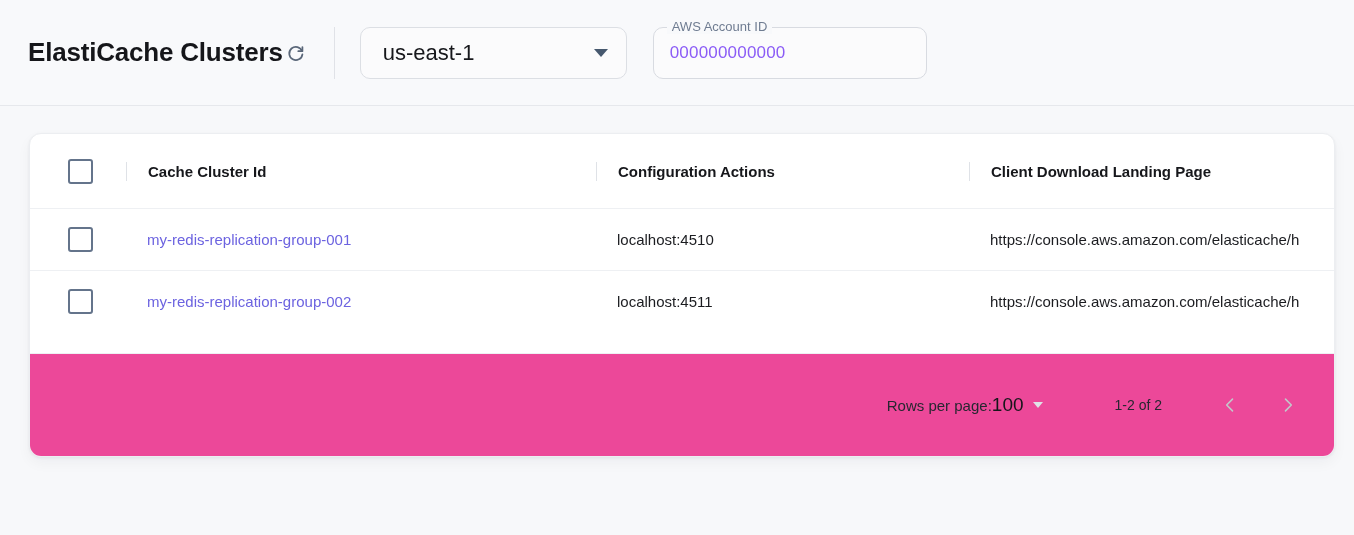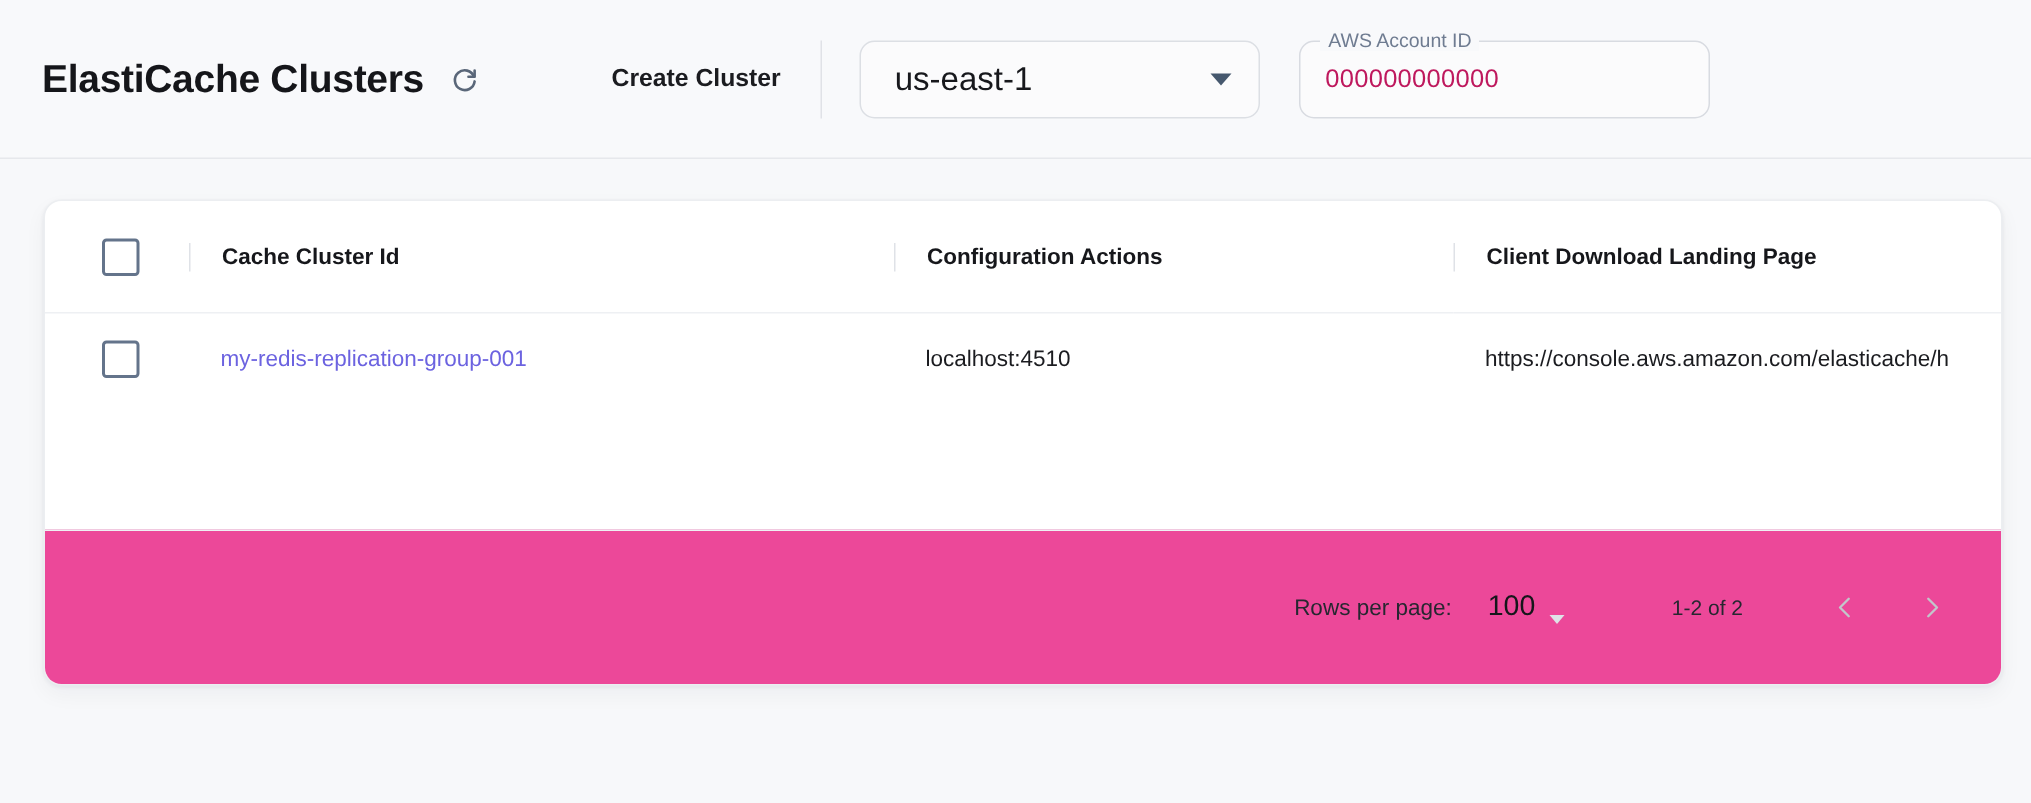--- a/index.html
+++ b/index.html
@@ -24,21 +24,20 @@
     background: #f8f9fb;
     border-bottom: 1px solid #e6e8ec;
     display: flex;
     align-items: center;
     padding: 0 20px 0 28px;
   }
 
   .title-group {
     display: flex;
     align-items: center;
-    gap: 14px;
     flex: 0 0 auto;
   }
 
   .page-title {
     font-size: 26px;
     font-weight: 700;
     letter-spacing: -0.2px;
     color: #15161a;
     white-space: nowrap;
   }
@@ -142,21 +141,21 @@
     top: -9px;
     left: 13px;
     padding: 0 5px;
     background: #f8f9fb;
     font-size: 13px;
     color: #6f7c91;
     white-space: nowrap;
   }
   .account-value {
     font-size: 17px;
-    color: #be185d;
+    color: #8b5cf6;
     letter-spacing: 0.2px;
     white-space: nowrap;
   }
 
   
   .card {
     position: absolute;
     left: 29px;
     top: 133px;
     width: 1306px;
@@ -254,23 +253,23 @@
     padding-right: 24px;
     border-top: 1px solid #eef0f3;
     background: #ec4899;
   }
   .pager-label {
     font-size: 15px;
     color: #262730;
   }
   .rows-select {
     display: flex;
-    align-items: flex-end;
+    align-items: center;
     gap: 9px;
-    margin-left: 24px;
+    margin-left: 0;
     cursor: pointer;
   }
   .rows-value {
     font-size: 19px;
     color: #15161a;
   }
   .caret-sm {
     width: 0; height: 0;
     border-left: 5px solid transparent;
     border-right: 5px solid transparent;
@@ -305,21 +304,20 @@
   <div class="title-group">
     <span class="page-title">ElastiCache Clusters</span>
     <button class="refresh-btn" aria-label="Refresh">
       <svg width="22" height="22" viewBox="0 0 24 24" fill="none" stroke="currentColor" stroke-width="1.9" stroke-linecap="round" stroke-linejoin="round">
         <path d="M19 5.5V10h-4.5"></path>
         <path d="M18.6 10A7.2 7.2 0 1 0 19 13.4"></path>
       </svg>
     </button>
   </div>
 
-  <button class="create-cluster-btn">Create Cluster</button>
 
 
   <div class="vdivider"></div>
 
   <div class="region-select">
     <span class="region-value">us-east-1</span>
     <span class="caret-filled"></span>
   </div>
 
   <div class="account-field">
@@ -367,20 +365,30 @@
       <tr>
         <td class="cell-check">
           <span class="checkbox"></span>
         </td>
         <td class="cell-id">
           <a class="cluster-link">my-redis-replication-group-001</a>
         </td>
         <td class="cell-endpoint">localhost:4510</td>
         <td class="cell-landing">https://console.aws.amazon.com/elasticache/h</td>
       </tr>
+      <tr>
+        <td class="cell-check">
+          <span class="checkbox"></span>
+        </td>
+        <td class="cell-id">
+          <a class="cluster-link">my-redis-replication-group-002</a>
+        </td>
+        <td class="cell-endpoint">localhost:4511</td>
+        <td class="cell-landing">https://console.aws.amazon.com/elasticache/h</td>
+      </tr>
     </tbody>
   </table>
 
   <div class="pager">
     <span class="pager-label">Rows per page:</span>
     <div class="rows-select">
       <span class="rows-value">100</span>
       <span class="caret-sm"></span>
     </div>
     <span class="range-label">1-2 of 2</span>

